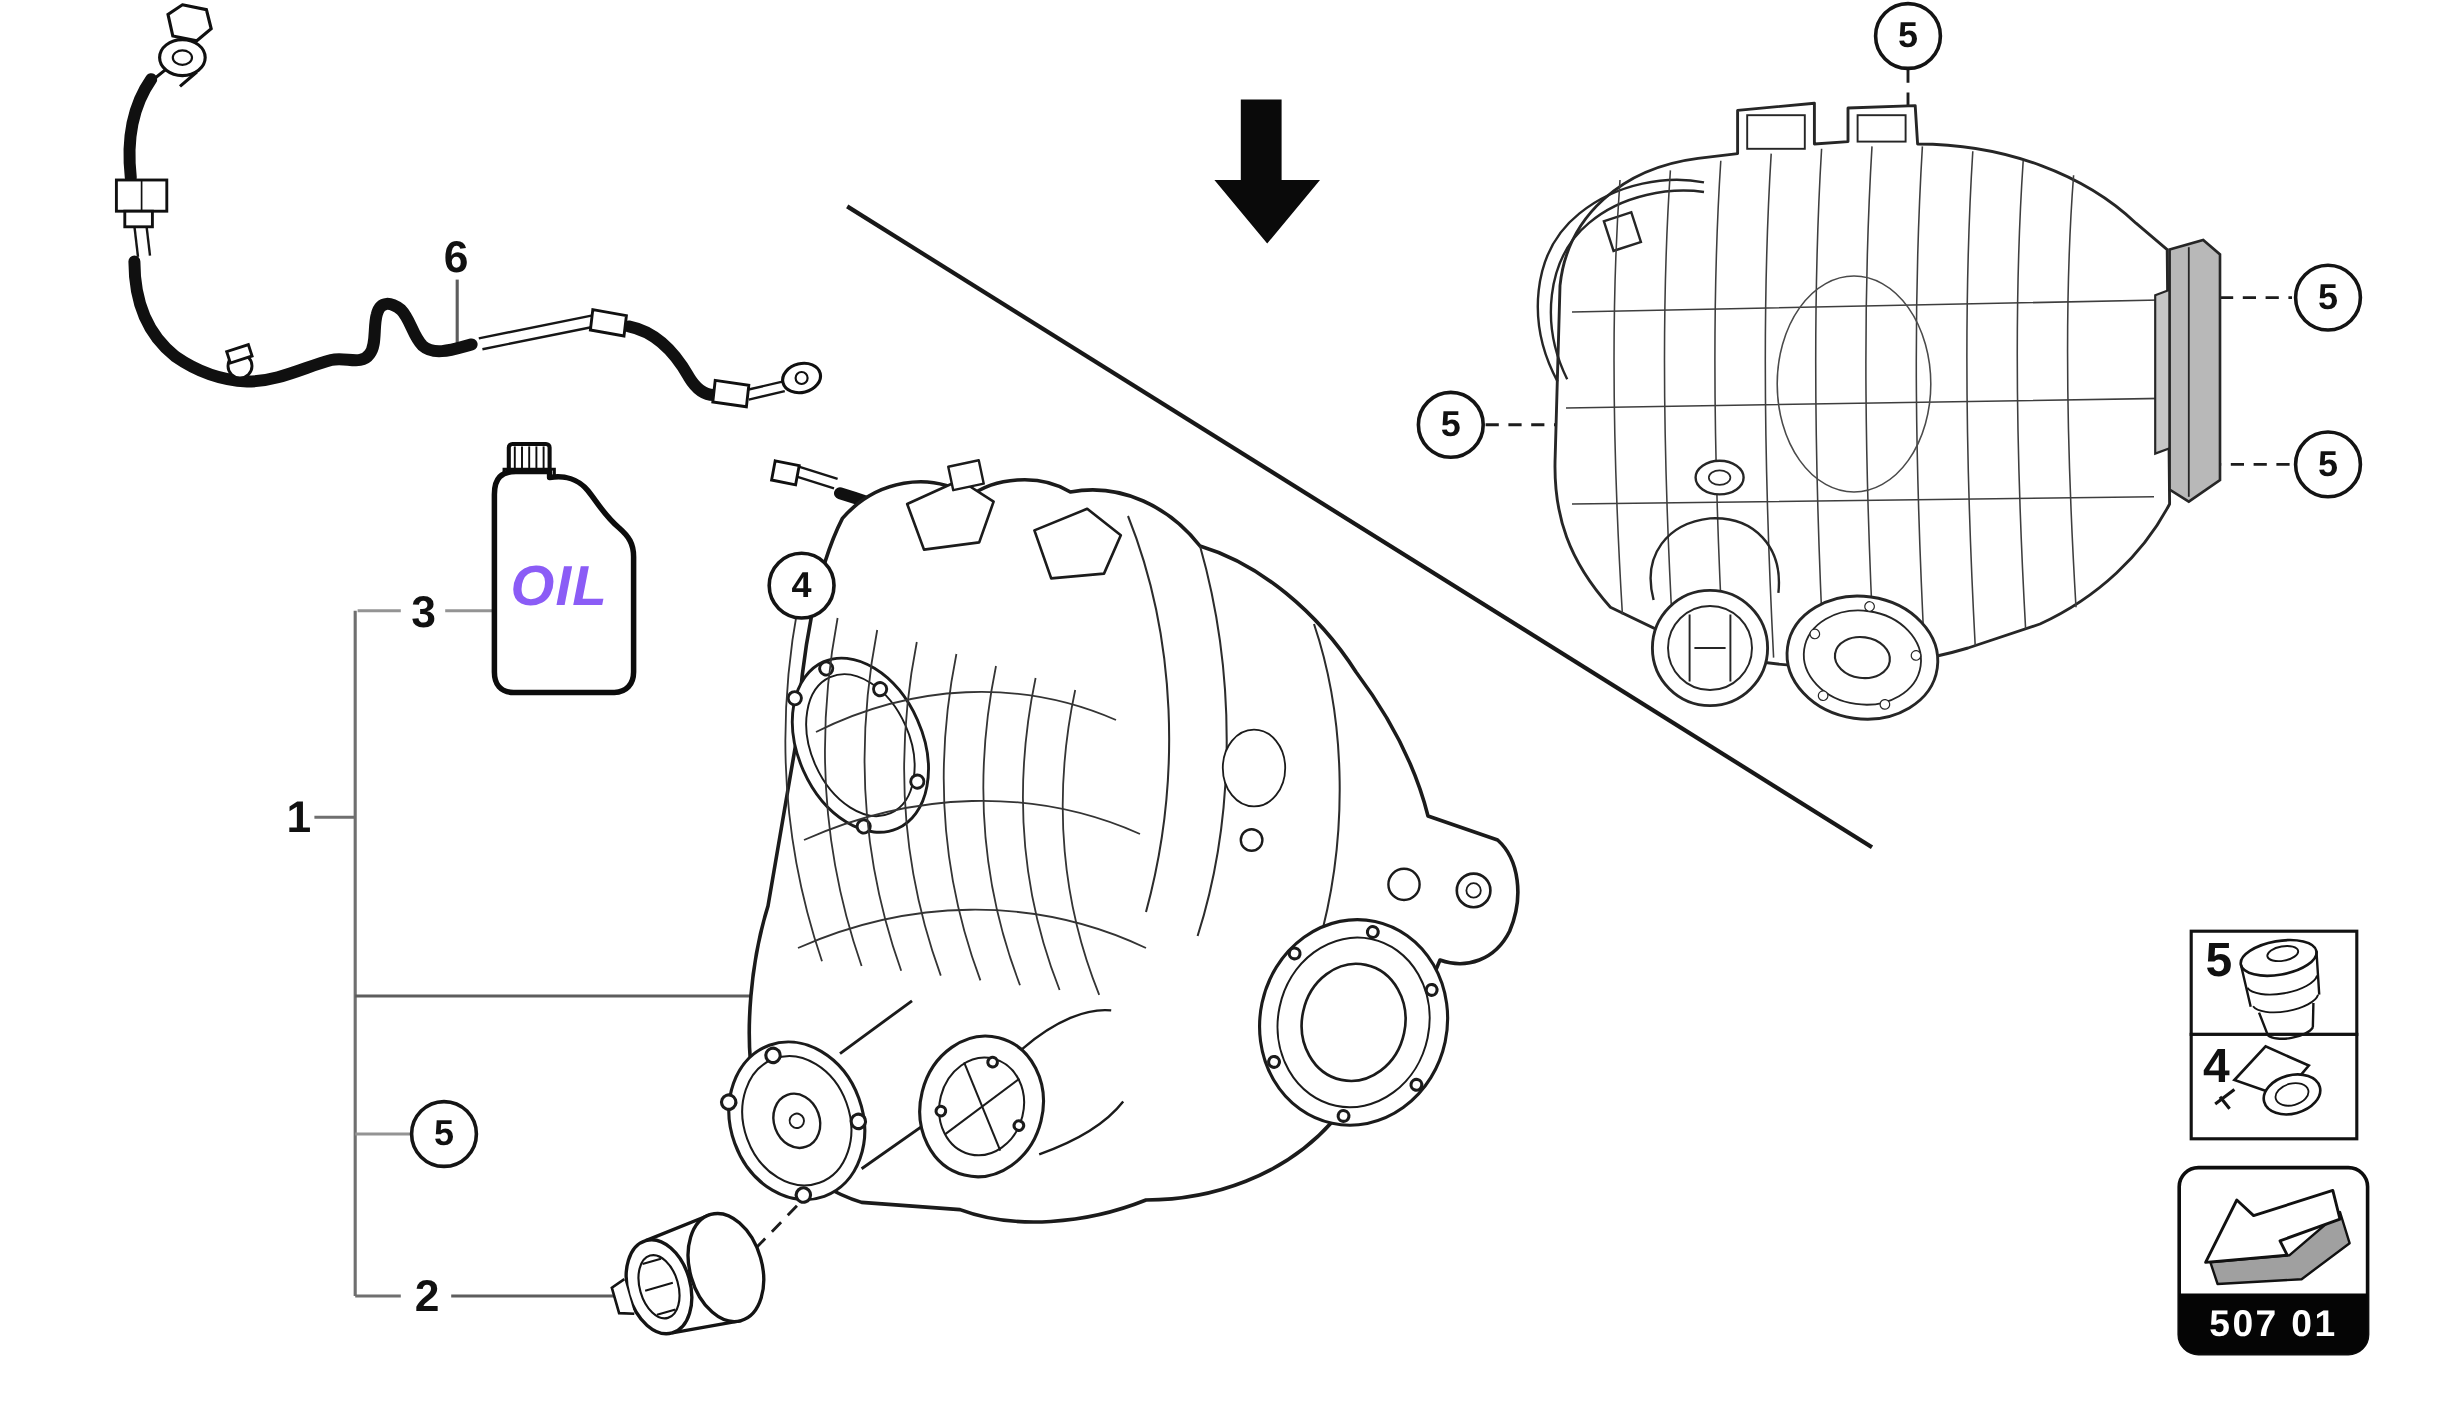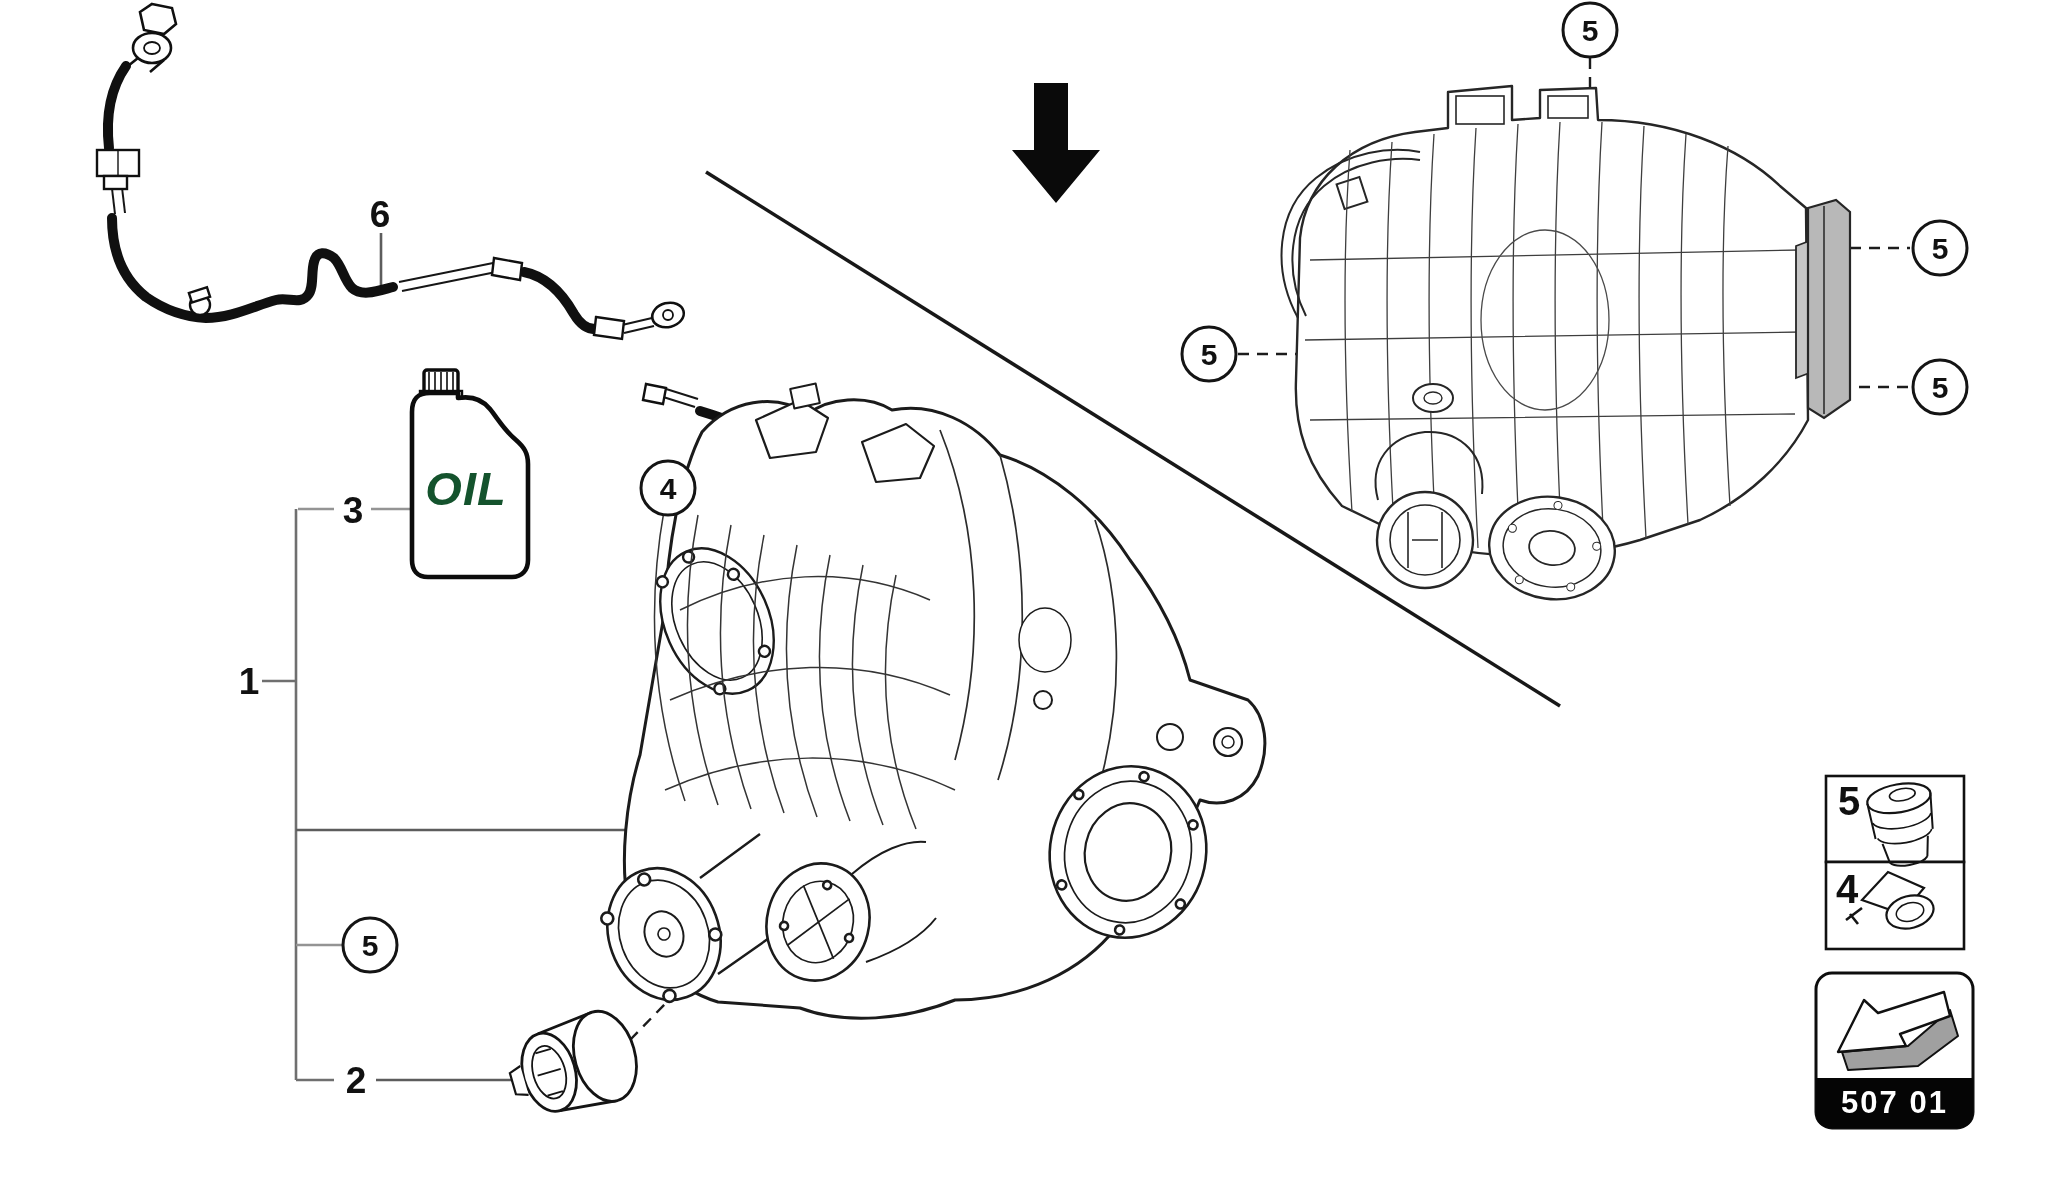--- a/index.html
+++ b/index.html
@@ -5,21 +5,21 @@
   html,body{margin:0;padding:0;background:#ffffff;}
   #stage{position:relative;width:2048px;height:1177px;background:#ffffff;overflow:hidden;
          font-family:"Liberation Sans","DejaVu Sans",sans-serif;}
   #artwork{position:absolute;left:0;top:0;width:2048px;height:1177px;}
   .lbl{position:absolute;transform:translate(-50%,-50%);color:#111;font-weight:bold;
        font-size:37px;line-height:1;white-space:nowrap;}
   .callout{position:absolute;width:51px;height:51px;border:3px solid #141414;border-radius:50%;
            background:#fff;transform:translate(-50%,-50%);display:flex;align-items:center;
            justify-content:center;color:#111;font-weight:bold;font-size:30px;}
   .legend-ref{position:absolute;transform:translate(-50%,-50%);color:#101010;font-weight:bold;font-size:40px;}
-  .oil-text{position:absolute;transform:translate(-50%,-50%);color:#14532d;font-weight:bold;
+  .oil-text{position:absolute;transform:translate(-50%,-50%);color:#8b5cf6;font-weight:bold;
             font-style:italic;font-size:47px;letter-spacing:1px;}
   .section-code{position:absolute;left:1816px;top:1078px;width:157px;height:50px;display:flex;
                 align-items:center;justify-content:center;color:#ffffff;font-weight:bold;
                 font-size:31px;letter-spacing:2px;}
 </style>
 </head>
 <body>
 
 <div id="stage">
 

